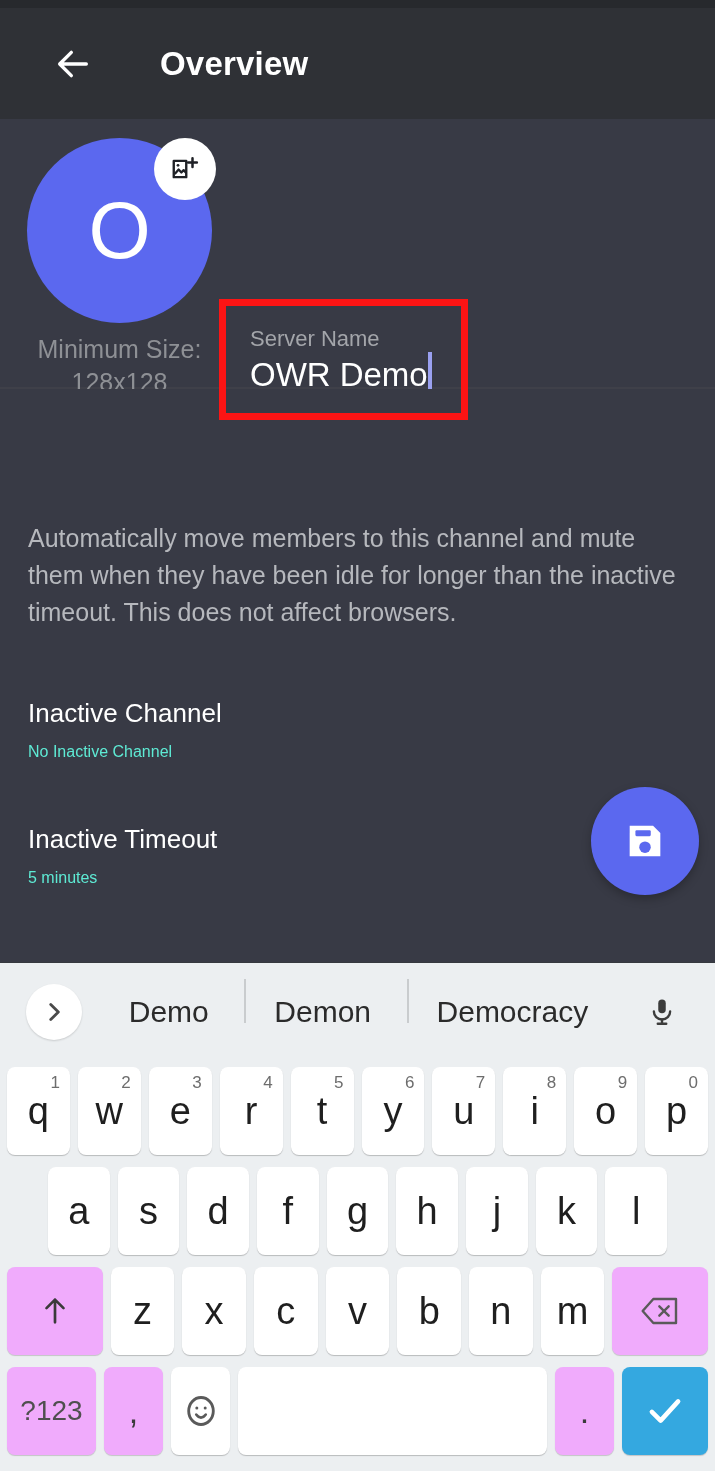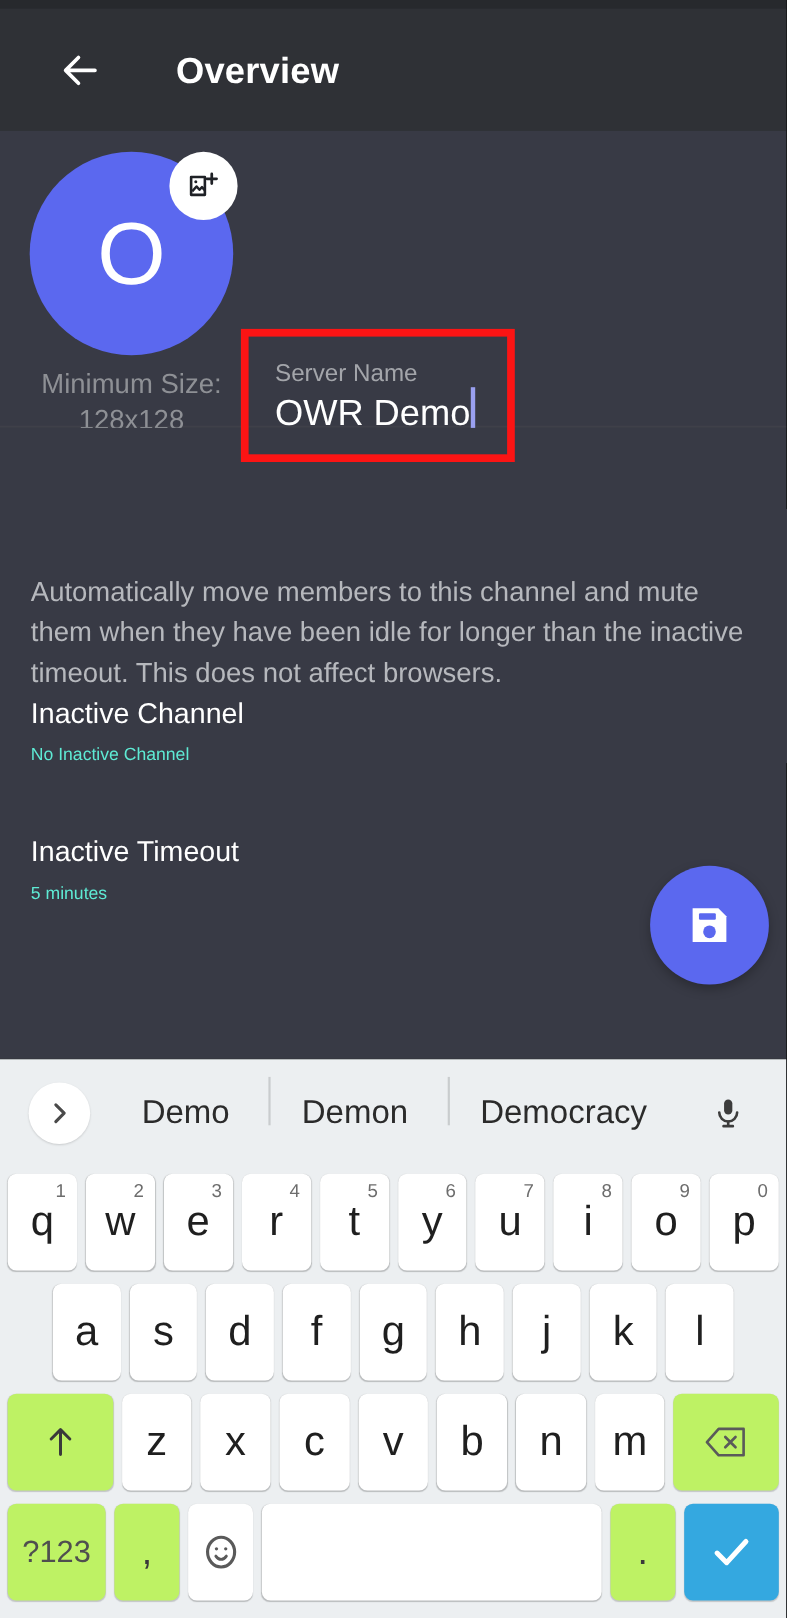--- a/index.html
+++ b/index.html
@@ -179,21 +179,21 @@
     font-weight: bold;
     letter-spacing: .6px;
   }
   .section-desc {
     color: #b6b8bd;
     font-size: 25px;
     line-height: 37px;
     margin-top: 95px;
     max-width: 655px;
   }
-  .setting-row { cursor: pointer; }
+  .setting-row { margin-top: 65px; cursor: pointer; }
   .setting-row.second { margin-top: 54px; }
   .setting-name {
     color: #ffffff;
     font-size: 26px;
     line-height: 34px;
   }
   .setting-value {
     color: #5eead4;
     font-size: 16px;
     line-height: 32px;
@@ -307,21 +307,21 @@
     line-height: 1;
   }
   .key-sup {
     position: absolute;
     top: 6px;
     right: 10px;
     font-size: 17px;
     color: #6d6d6d;
   }
   .key.fn {
-    background: #bef264;
+    background: #f0abfc;
     box-shadow: 0 1px 1px rgba(0,0,0,.18);
     align-items: center;
   }
   .key.wide  { flex: 1.5 1 0; }
   .key.space { flex: 5.2 1 0; }
   .key.enter {
     flex: 1.45 1 0;
     background: #34a8e0;
     box-shadow: 0 1px 1px rgba(0,0,0,.18);
   }

